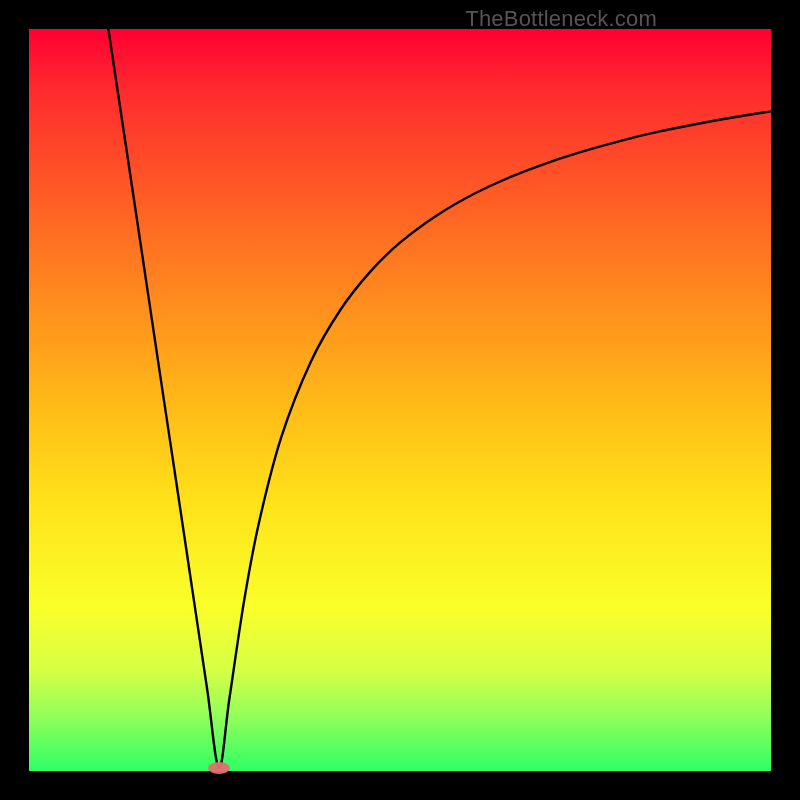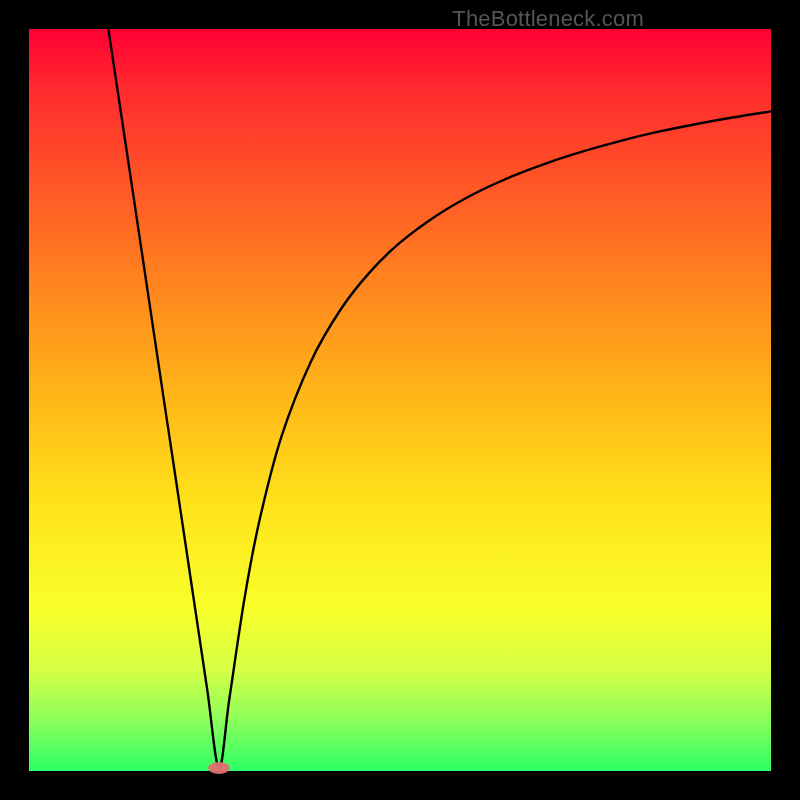--- a/index.html
+++ b/index.html
@@ -11,20 +11,21 @@
     overflow: hidden;
     font-family: Arial, Helvetica, sans-serif;
   }
   .frame {
     position: absolute;
     left: 0;
     top: 0;
     width: 664px;
     height: 800px;
     background: #000;
+    padding-left: 13px;
   }
   .plot-area {
     position: absolute;
     left: 29px;
     top: 29px;
     width: 742px;
     height: 742px;
     
     background: linear-gradient(to bottom,
       #ff0033 0%,

